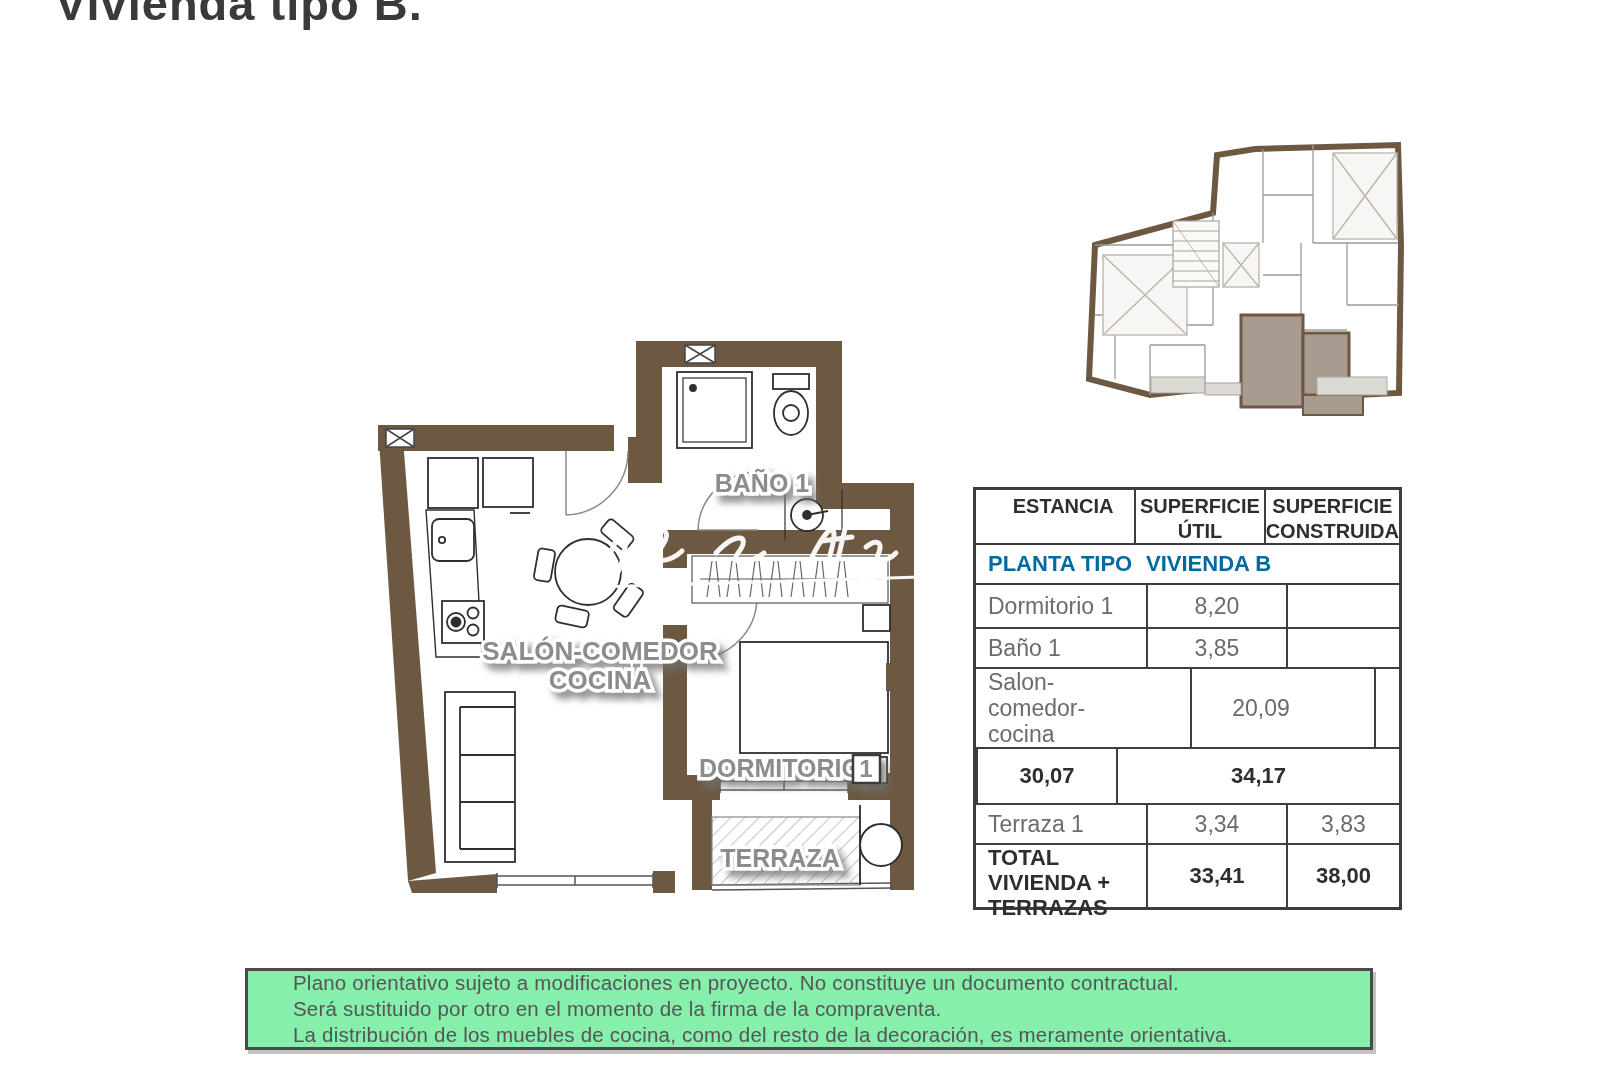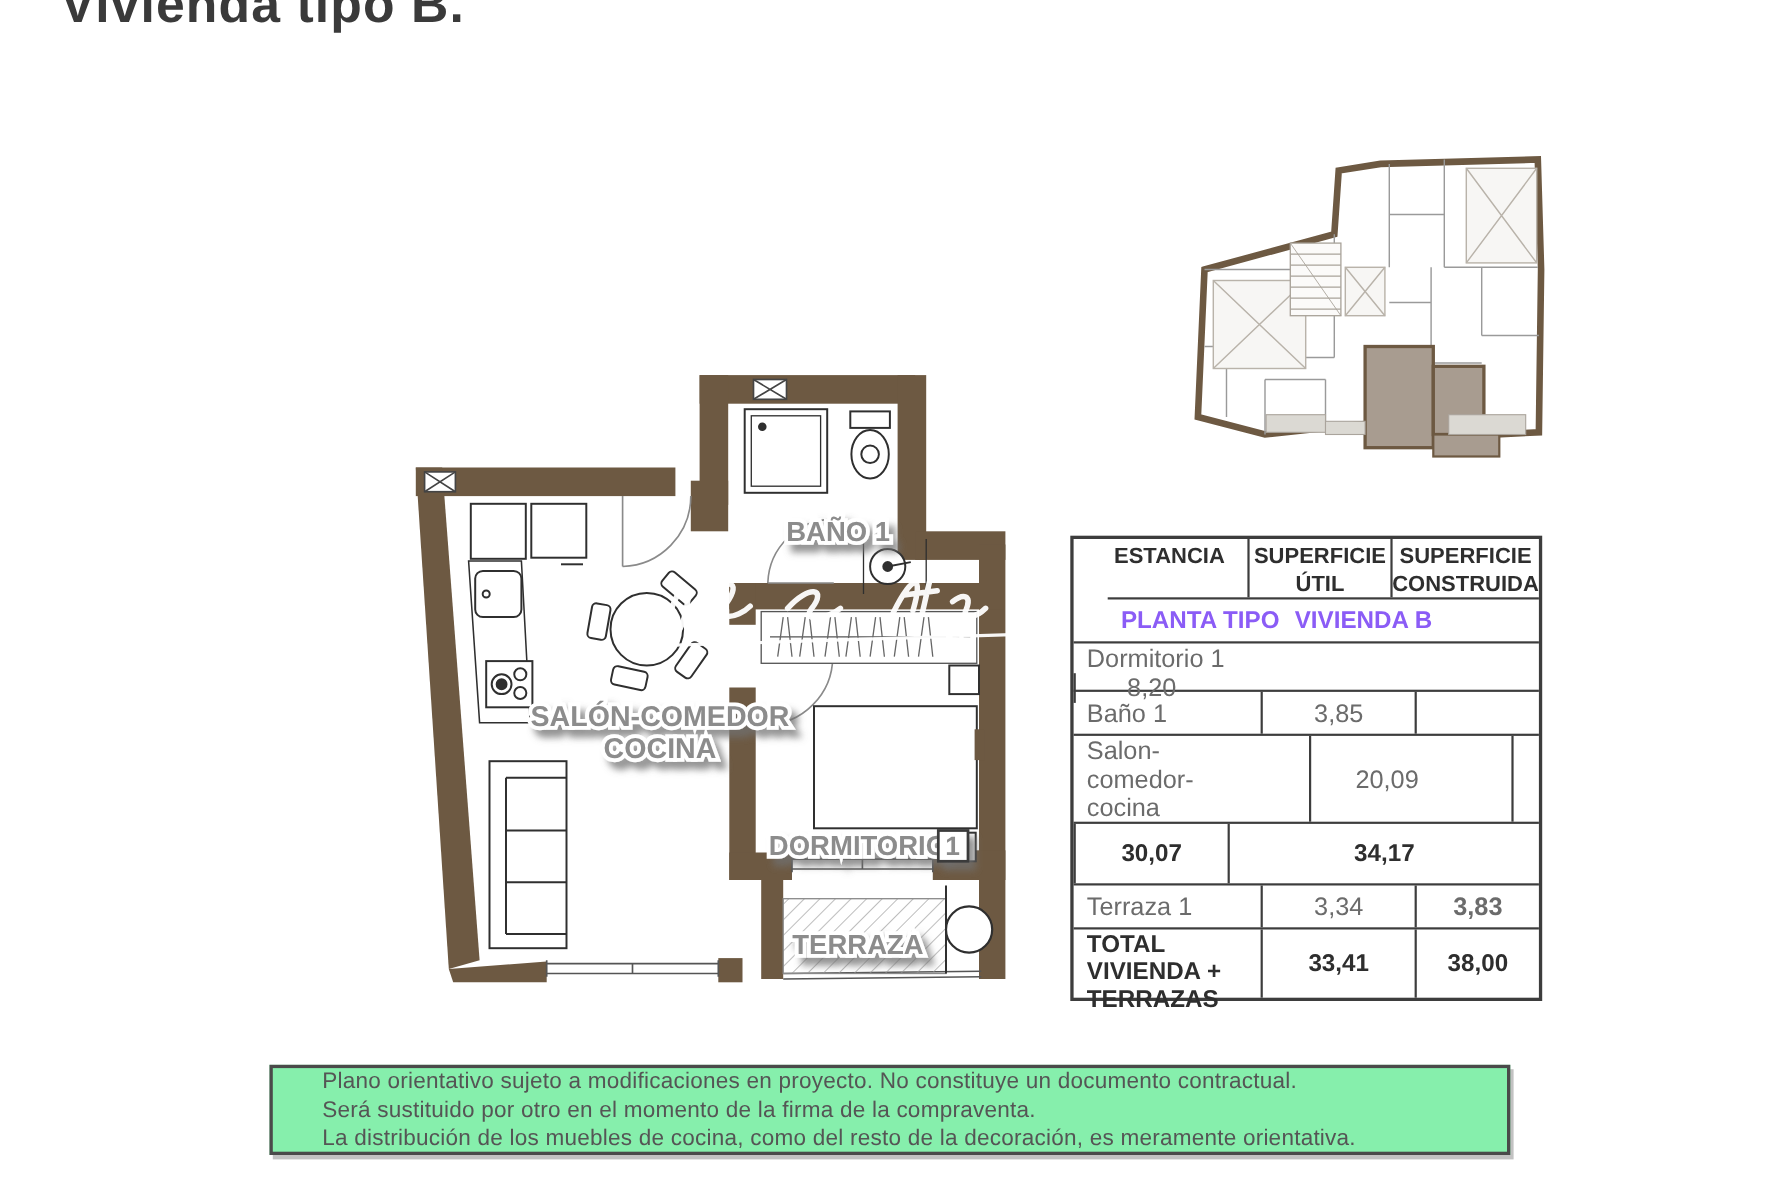--- a/index.html
+++ b/index.html
@@ -10,30 +10,30 @@
   
   #title{left:55px;top:-24px;font-size:47px;font-weight:bold;color:#3a3a3a;letter-spacing:1px;}
 
   
   #surface-table{left:973px;top:487px;width:429px;border:3px solid #3d3d3d;box-sizing:border-box;background:#fff;}
   .trow{display:flex;border-top:2px solid #3d3d3d;box-sizing:border-box;align-items:stretch;}
   .trow:first-child{border-top:none;}
   .cell{box-sizing:border-box;display:flex;align-items:center;}
   .cell.c1{width:170px;padding-left:12px;justify-content:flex-start;text-align:left;}
   .cell.c2{width:140px;justify-content:center;text-align:center;}
-  .cell.c3{flex:1;justify-content:center;text-align:center;font-weight:bold;}
+  .cell.c3{flex:1;justify-content:center;text-align:center;}
   .cell.bdr{border-left:2px solid #3d3d3d;}
   .thead .cell{font-weight:bold;color:#2e2e2e;font-size:20px;line-height:25px;align-items:flex-start;padding-top:4px;white-space:pre-line;}
   .thead .cell.c1{justify-content:center;padding-left:16px;}
   .thead{height:53px;}
-  .tsub{height:40px;font-weight:bold;color:#8b5cf6;font-size:22px;margin-left:31px;}
+  .tsub{height:40px;font-weight:bold;color:#0369a1;font-size:22px;}
   .tdata{color:#6b6b6b;font-size:23px;}
   .tbold{font-weight:bold;color:#2e2e2e;font-size:22px;}
   .tbold .cell{font-weight:bold;}
-  .rh44{height:44px;flex-direction:column;} .rh40{height:40px;} .rh80{height:80px;gap:44px;} .rh56{height:56px;} .rh64{height:64px;}
+  .rh44{height:44px;} .rh40{height:40px;} .rh80{height:80px;gap:44px;} .rh56{height:56px;} .rh64{height:64px;}
 
   
   #disclaimer{left:245px;top:968px;width:1128px;height:82px;border:3px solid #4a4a4a;box-sizing:border-box;
               box-shadow:3px 4px 0 rgba(120,120,120,.45);display:flex;flex-direction:column;justify-content:center;
               padding-left:45px;background:#86efac;}
   #disclaimer .dline{font-size:20.5px;color:#555;line-height:26px;letter-spacing:0.2px;}
 </style>
 </head>
 <body>
 

